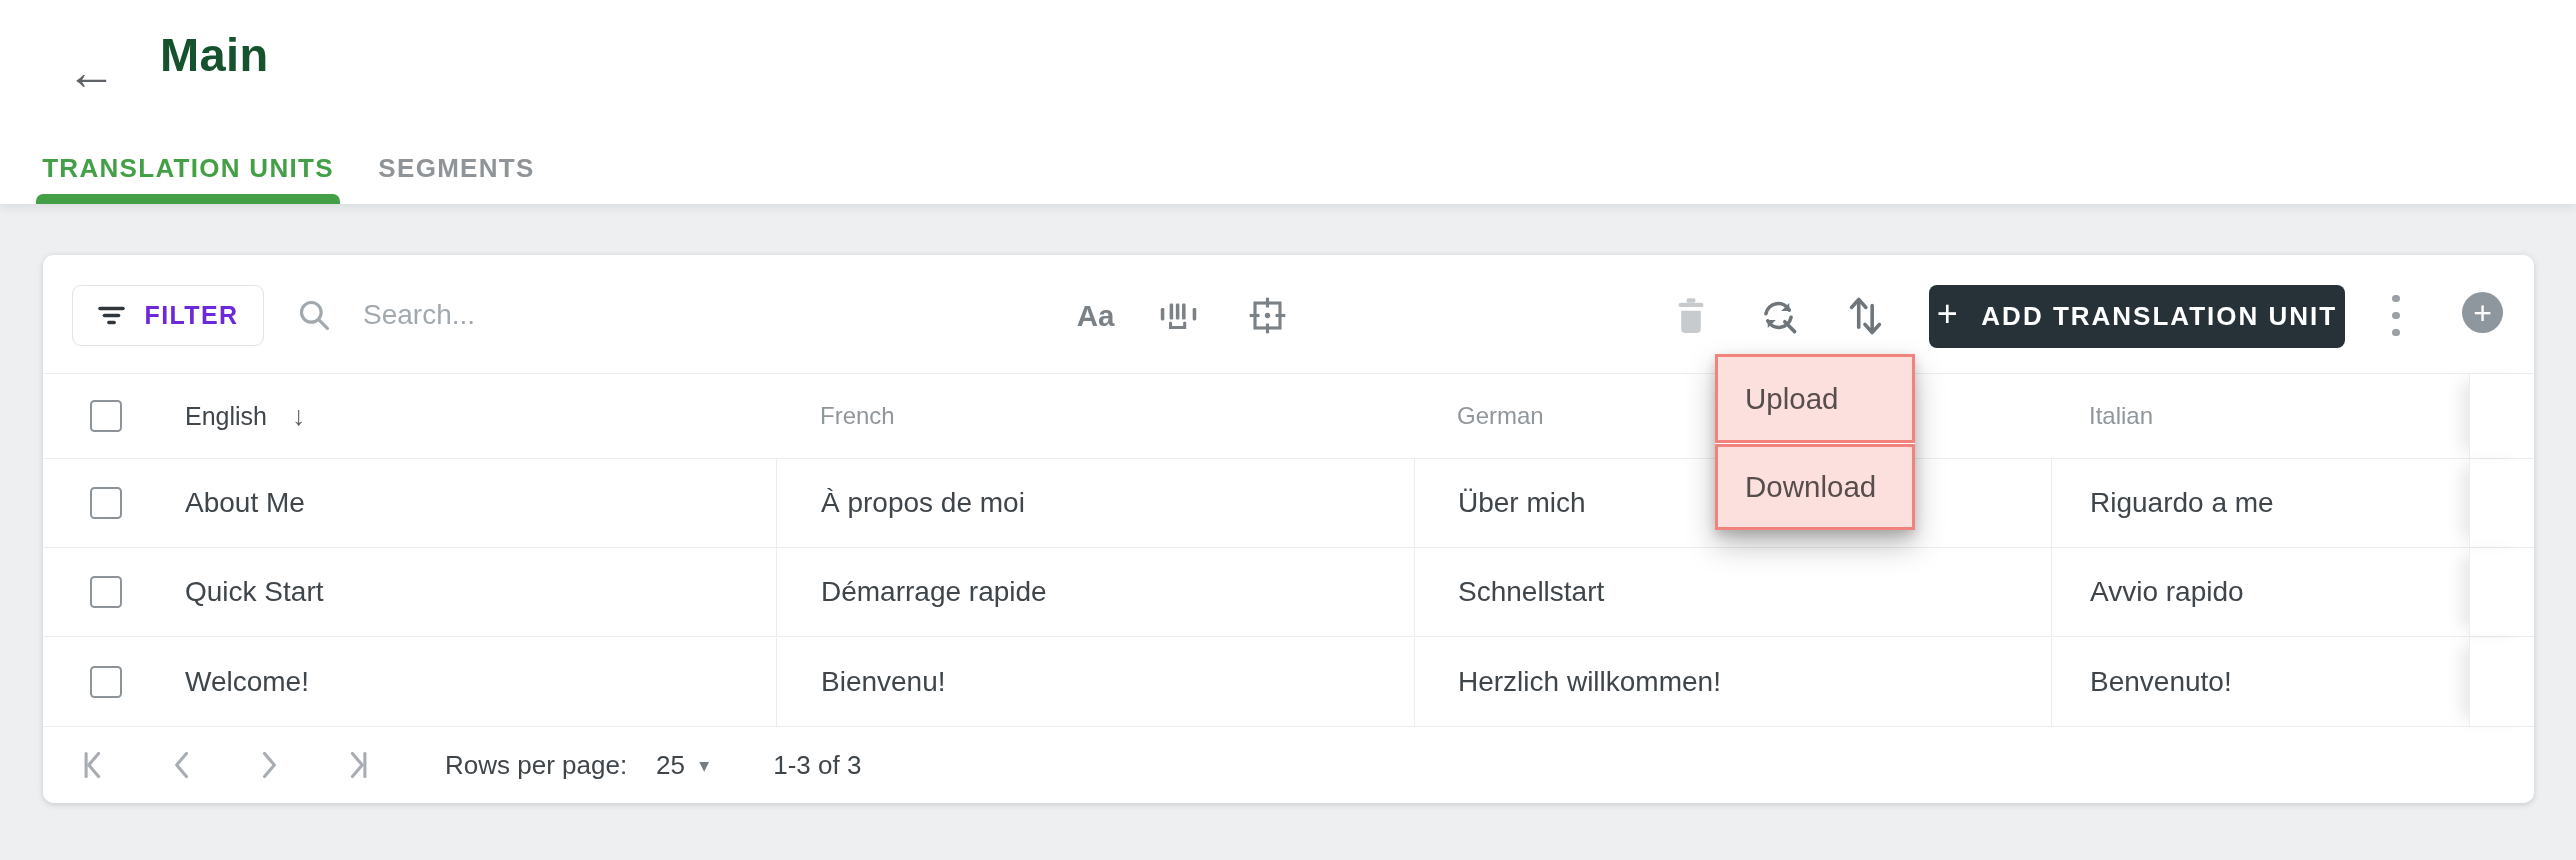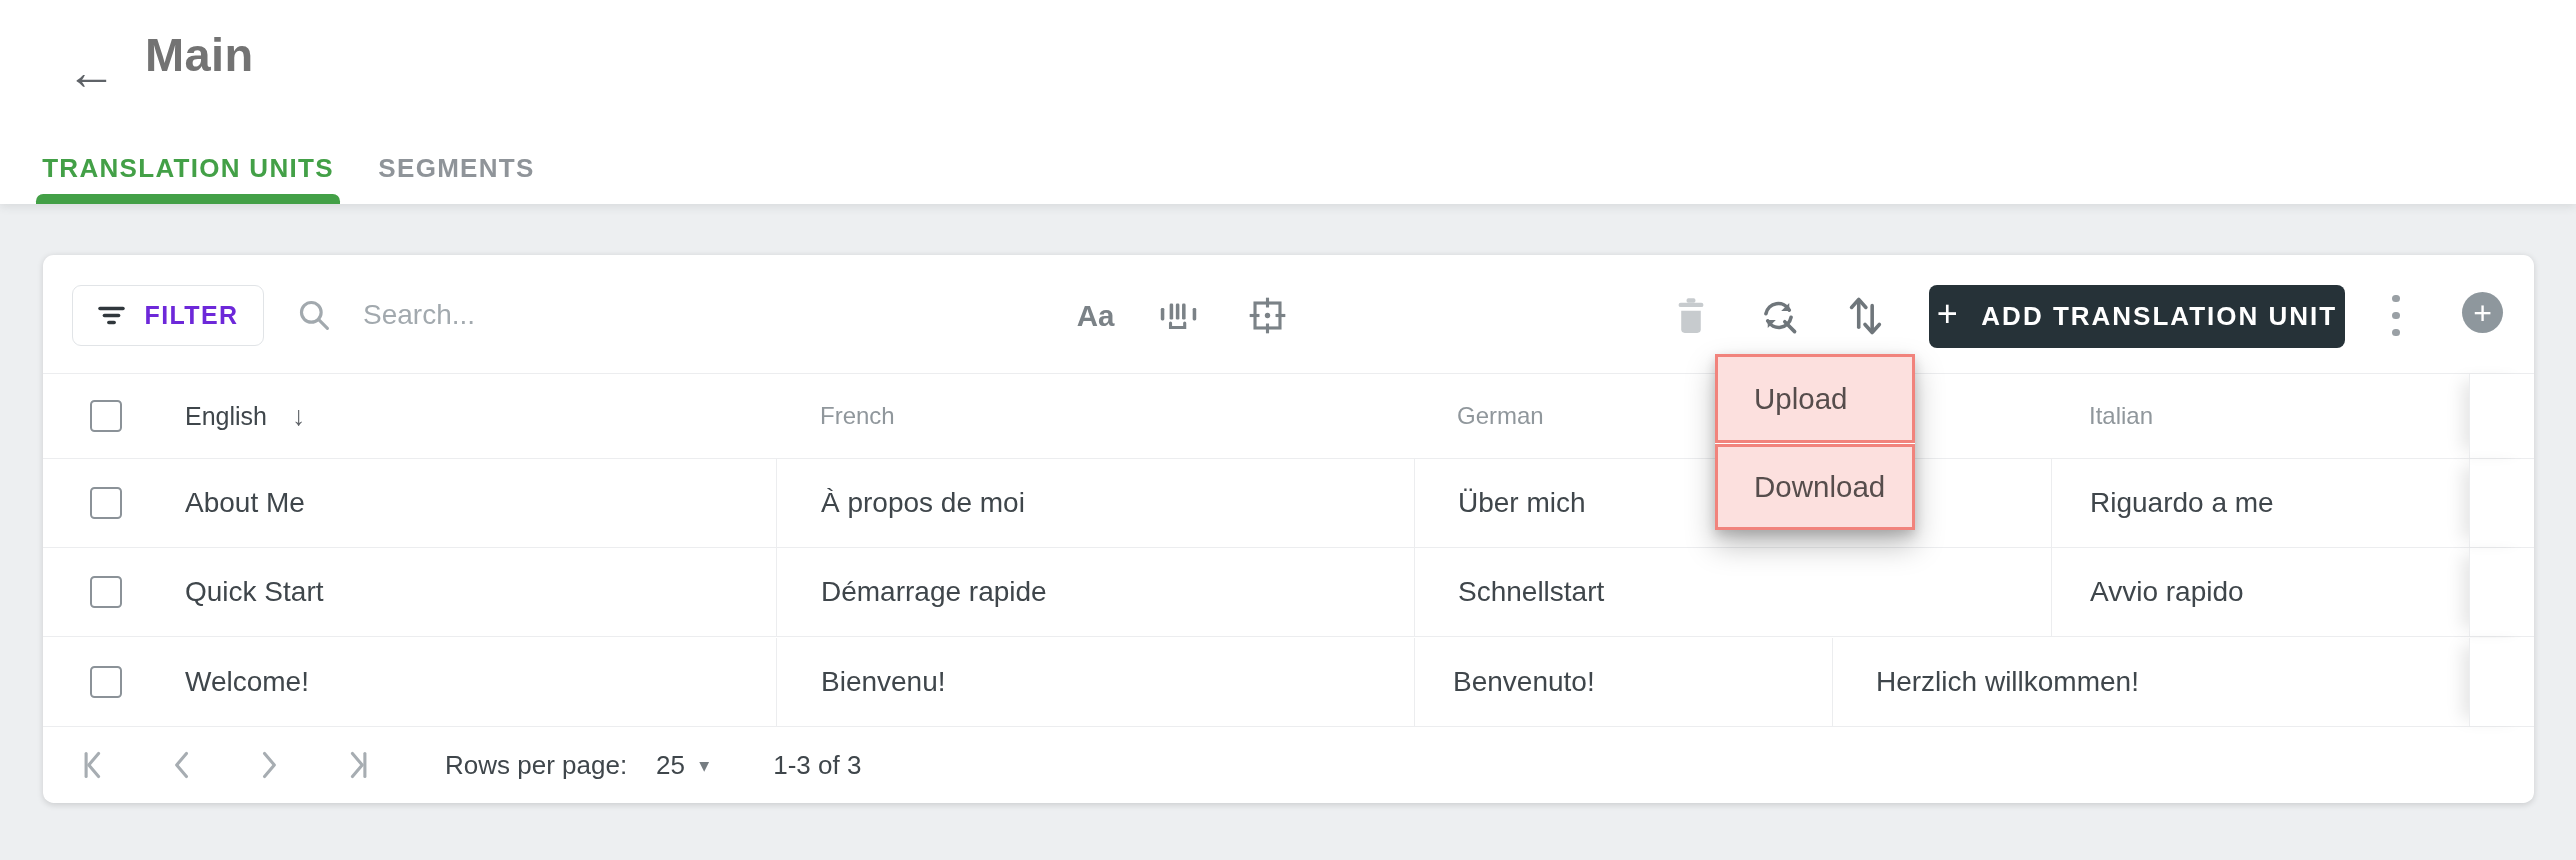--- a/index.html
+++ b/index.html
@@ -19,22 +19,22 @@
     box-shadow: 0 2.7px 9px rgba(60,64,67,0.12);
     z-index: 5;
   }
   .back-btn {
     position: absolute; left: 52px; top: 32px; width: 79px; height: 79px;
     display: flex; align-items: center; justify-content: center;
     border-radius: 50%; cursor: pointer;
   }
   .back-btn span { font-size: 50px; color: #5f6368; line-height: 1; }
   .page-title {
-    position: absolute; left: 145px; top: 27px;
-    font-size: 47px; font-weight: 700; color: #737373; letter-spacing: 0.4px;
+    position: absolute; left: 160px; top: 27px;
+    font-size: 47px; font-weight: 700; color: #14532d; letter-spacing: 0.4px;
   }
   .tab-bar { position: absolute; left: 36px; bottom: 0; height: 72px; display: flex; align-items: center; }
   .tab {
     height: 72px; display: flex; align-items: center; justify-content: center;
     font-size: 26px; font-weight: 700; letter-spacing: 1.3px;
     color: #8f9499; cursor: pointer;
   }
   .tab.active { color: #43a047; }
   .tab-tu { width: 304px; }
   .tab-seg { width: 215px; margin-left: 9px; }
@@ -135,21 +135,21 @@
   .range-label { font-size: 26px; color: #3f464b; margin-left: 64px; }
 
   
   .menu {
     position: absolute; left: 1672px; top: 99px; width: 200px; z-index: 60;
     background: #fff; border-radius: 3.6px;
     box-shadow: 0 14.3px 30px rgba(0,0,0,0.26), 0 4.5px 10.7px rgba(0,0,0,0.16);
   }
   .menu-item {
     height: 89px; background: #fce0de; border: 3.6px solid #f1837c;
-    display: flex; align-items: center; padding-left: 36px;
+    display: flex; align-items: center; padding-left: 27px;
     font-size: 29.5px; color: #564d4c; cursor: pointer;
   }
   .menu-item + .menu-item { height: 86px; margin-top: 0.9px; }
 
   svg { display: block; }
 </style>
 </head>
 <body>
 
 <div class="app-header">
@@ -306,25 +306,25 @@
   </div>
 
   <div class="trow r3">
     <div class="cell c-en">
       <div class="checkbox"></div>
       <span class="cell-text">Welcome!</span>
     </div>
     <div class="cell c-fr">
       <span class="cell-text">Bienvenu!</span>
     </div>
+    <div class="cell c-de">
+      <span class="cell-text">Herzlich willkommen!</span>
+    </div>
     <div class="cell c-it">
       <span class="cell-text">Benvenuto!</span>
-    </div>
-    <div class="cell c-de">
-      <span class="cell-text">Herzlich willkommen!</span>
     </div>
     <div class="cell c-x"></div>
   </div>
 
   <div class="tfoot">
     <div class="pager">
       <div class="pg-btn">
         <svg width="32" height="32" viewBox="0 0 36 36">
           <line x1="8" y1="5" x2="8" y2="31" stroke="#a7adb2" stroke-width="3.5" stroke-linecap="round"></line>
           <polyline points="22,5 11,18 22,31" fill="none" stroke="#a7adb2" stroke-width="3.5" stroke-linecap="round" stroke-linejoin="round"></polyline>

